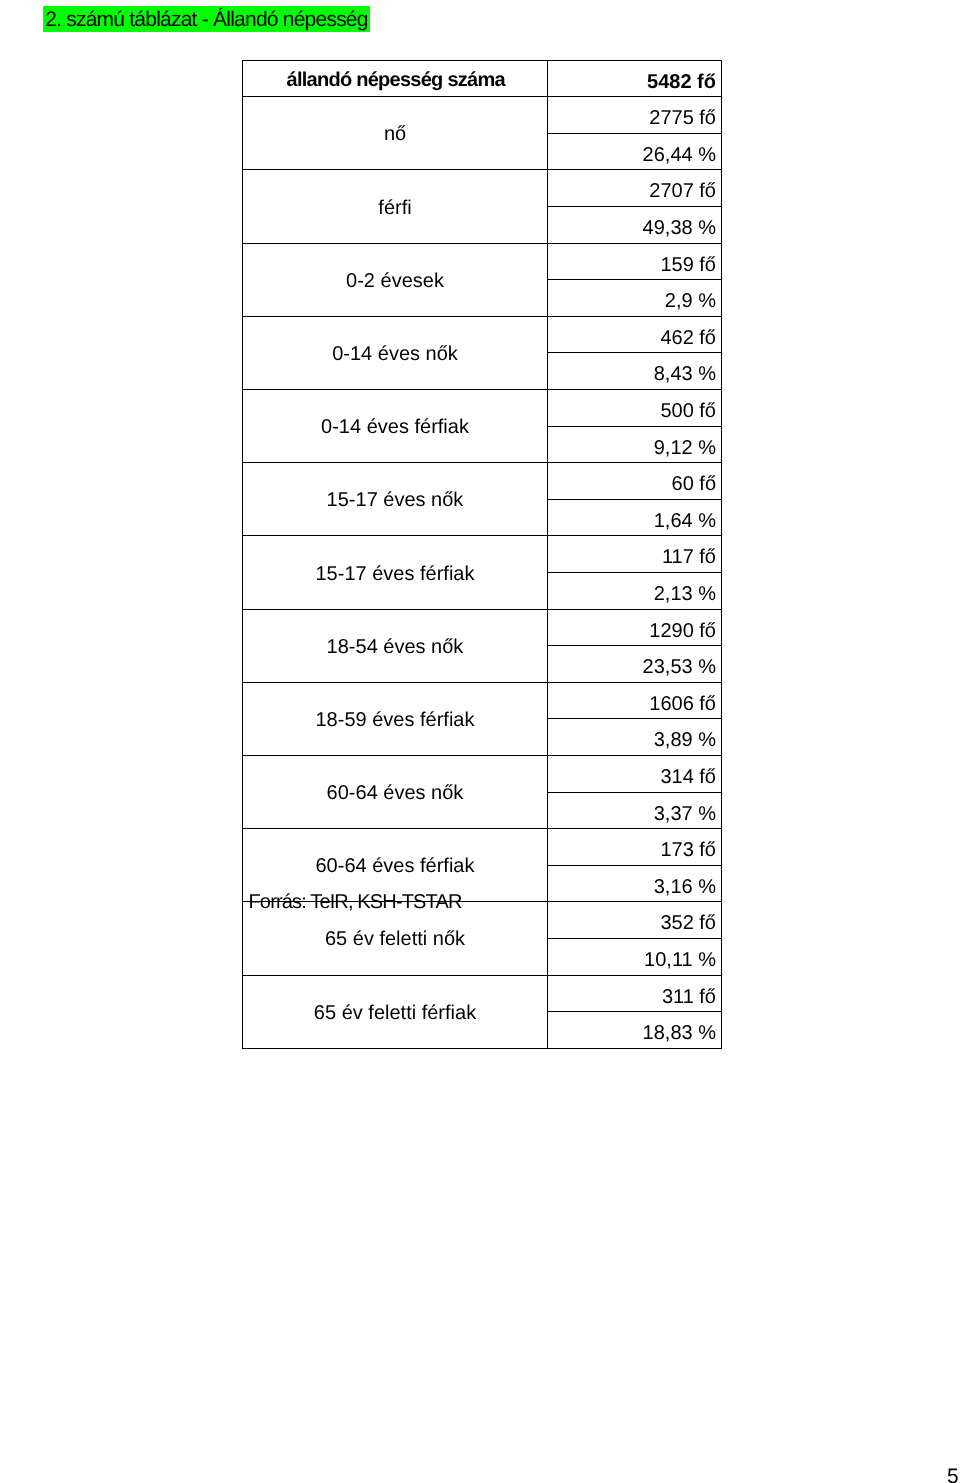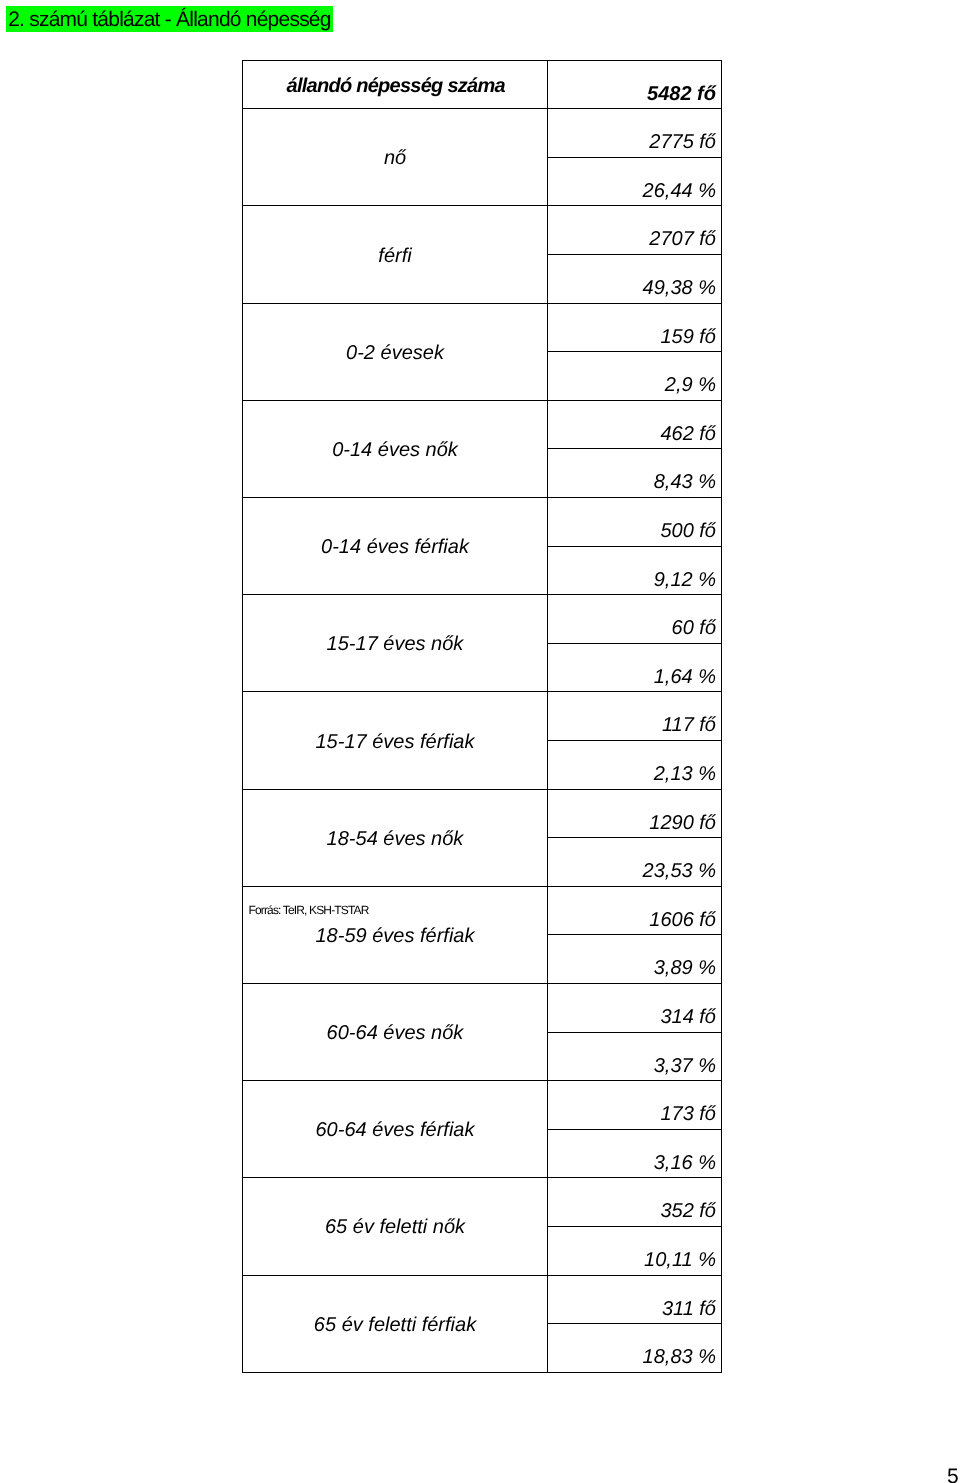--- a/index.html
+++ b/index.html
@@ -2,38 +2,38 @@
 <html><head>
 <meta charset="utf-8">
 <title>2. számú táblázat - Állandó népesség</title>
 <style>
   html,body{margin:0;padding:0;}
   *{-webkit-font-smoothing:antialiased;text-rendering:geometricPrecision;}
   body{width:960px;height:1483px;background:#fff;font-family:"Liberation Sans",sans-serif;color:#000;overflow:hidden;position:relative;}
   .page{position:relative;width:960px;height:1483px;}
   .doc-title{position:absolute;left:5.8px;top:5.5px;height:26.4px;font-size:21px;letter-spacing:-0.77px;font-weight:400;white-space:nowrap;}
   .hl{background:#00ff00;padding:0 2.4px;display:inline-block;height:26.9px;line-height:27.6px;}
-  table.poptable{position:absolute;left:242px;top:59.6px;width:480px;border-collapse:collapse;table-layout:fixed;font-style:italic;}
+  table.poptable{position:absolute;left:242px;top:59.6px;width:480px;border-collapse:collapse;table-layout:fixed;}
   table.poptable td{border:1px solid #000;padding:0;vertical-align:middle;}
-  table.poptable td.val{padding-right:5px;padding-top:20px;margin-top:48px;}
+  table.poptable td.val{padding-right:5px;padding-top:8px;margin-top:48px;}
   .lab{text-align:center;font-size:20px;width:304px;}
   .lab span{display:inline-block;position:relative;top:1.5px;}
   .hdrrow .lab span{top:2px;}
   .val{text-align:right;font-size:20px;height:27.6px;line-height:27.6px;}
   .hdrrow td{height:27.7px;line-height:27.7px;padding-top:2.5px;}
   .hdr{font-weight:bold;}
   td.lab.hdr{letter-spacing:-0.74px;text-indent:0.74px;}
-  .source{position:absolute;left:248.5px;top:891px;font-size:12px;letter-spacing:-0.85px;line-height:23px;margin-top:8px;}
+  .source{position:absolute;left:248.5px;top:891px;font-size:20px;letter-spacing:-0.85px;line-height:23px;}
   .pageno{position:absolute;left:947px;top:1464.5px;font-size:21px;line-height:23px;}
 </style>
 </head>
 <body>
 
 <div class="page">
-  <div class="doc-title"><span class="hl" style="background: rgb(0, 255, 0);">2. számú táblázat - Állandó népesség</span></div>
+  <div class="doc-title"><span class="hl" style="background: rgb(0, 255, 0); margin-left: 37px;">2. számú táblázat - Állandó népesség</span></div>
 
   <table class="poptable">
     <tbody id="tbody">
         <tr class="hdrrow">
           <td class="lab hdr"><span>állandó népesség száma</span></td>
           <td class="val hdr">5482 fő</td>
         </tr>
         <tr>
           <td class="lab" rowspan="2"><span>nő</span></td>
           <td class="val">2775 fő</td>

